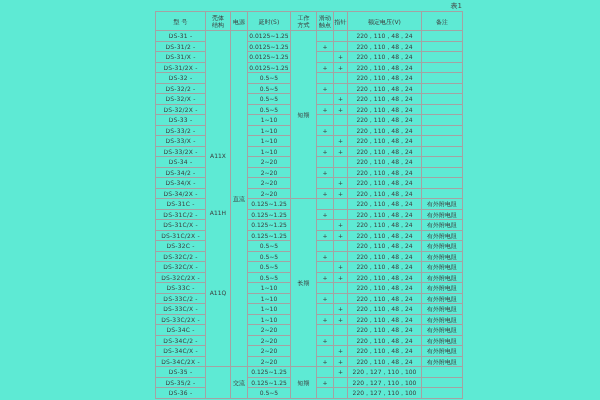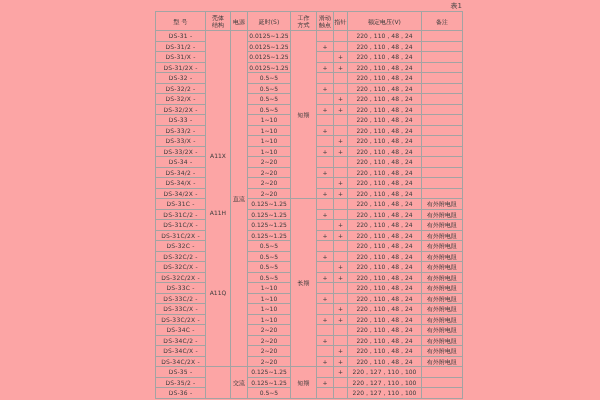--- a/index.html
+++ b/index.html
@@ -1,19 +1,19 @@
 <!DOCTYPE html>
 <html><head>
 <meta charset="utf-8">
 <style>
   html,body{margin:0;padding:0;}
   .page{
     position:relative;
     width:600px;height:400px;
-    background:#fca5a5;
+    background:#5eead4;
     font-family:"DejaVu Sans",sans-serif;
     color:#3c3c3c;
     overflow:hidden;
   }
   .table-label{
     position:absolute;
     top:1px;
     right:138px;
     font-size:7px;
     color:#444;

